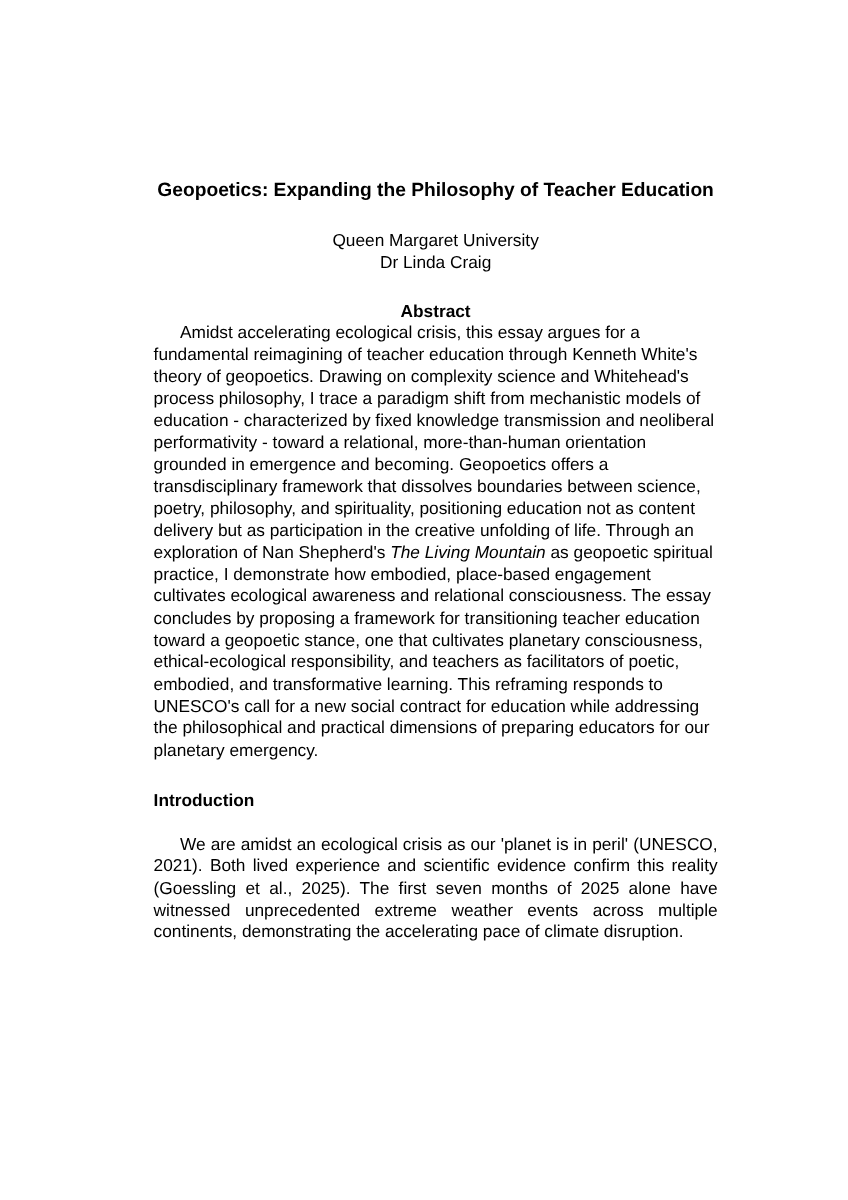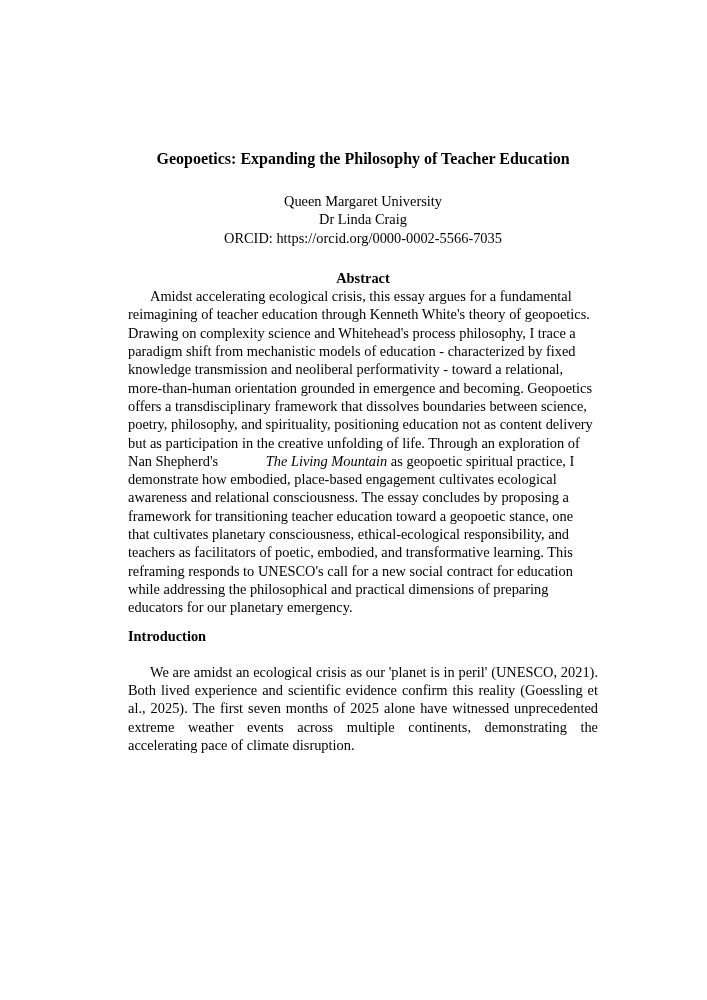--- a/index.html
+++ b/index.html
@@ -6,21 +6,21 @@
     margin: 0;
     padding: 0;
     background: #ffffff;
   }
   .page {
     position: relative;
     width: 707px;
     height: 836px;
     background: #ffffff;
     color: #000000;
-    font-family: Liberation Serif, serif;
+    font-family: Liberation Sans, sans-serif;
     font-size: 14.4px;
     line-height: 18.3px;
     overflow: hidden;
   }
   .content {
     position: absolute;
     left: 128px;
     top: 0;
     width: 470px;
     padding-top: 149px;
@@ -46,44 +46,43 @@
   .indent {
     text-indent: 22px;
   }
   .justified {
     text-align: justify;
   }
   .keywords-para {
     margin-top: 14px;
   }
   .section-heading {
-    margin-top: 10px;
+    margin-top: 24px;
     font-weight: bold;
   }
   .intro-para1 {
     margin-top: 18px;
   }
   .intro-para2 {
     margin-top: 8px;
   }
   b, .bold { font-weight: bold; }
-  em { font-style: italic; margin-left: 44px; }
+  em { font-style: italic; }
 </style>
 </head>
 <body>
 
 <div class="page">
   <div class="content">
 
     <div class="doc-title">Geopoetics: Expanding the Philosophy of Teacher Education</div>
 
     <div class="author-block">
       <div>Queen Margaret University</div>
       <div>Dr Linda Craig</div>
-      <div>ORCID: https://orcid.org/0000-0002-5566-7035</div>
     </div>
 
     <div class="abstract-heading">Abstract</div>
 
     <p class="para indent"><span>Amidst accelerating ecological crisis, this essay argues for a fundamental reimagining of teacher education through Kenneth White's theory of geopoetics. Drawing on complexity science and Whitehead's process philosophy, I trace a paradigm shift from mechanistic models of education - characterized by fixed knowledge transmission and neoliberal performativity - toward a relational, more-than-human orientation grounded in emergence and becoming. Geopoetics offers a transdisciplinary framework that dissolves boundaries between science, poetry, philosophy, and spirituality, positioning education not as content delivery but as participation in the creative unfolding of life. Through an exploration of Nan Shepherd's </span><em>The Living Mountain</em><span> as geopoetic spiritual practice, I demonstrate how embodied, place-based engagement cultivates ecological awareness and relational consciousness. The essay concludes by proposing a framework for transitioning teacher education toward a geopoetic stance, one that cultivates planetary consciousness, ethical-ecological responsibility, and teachers as facilitators of poetic, embodied, and transformative learning. This reframing responds to UNESCO's call for a new social contract for education while addressing the philosophical and practical dimensions of preparing educators for our planetary emergency.</span></p>
 
 
     <div class="section-heading">Introduction</div>
 
     <p class="para indent justified intro-para1">We are amidst an ecological crisis as our 'planet is in peril' (UNESCO, 2021). Both lived experience and scientific evidence confirm this reality (Goessling et al., 2025). The first seven months of 2025 alone have witnessed unprecedented extreme weather events across multiple continents, demonstrating the accelerating pace of climate disruption.</p>

